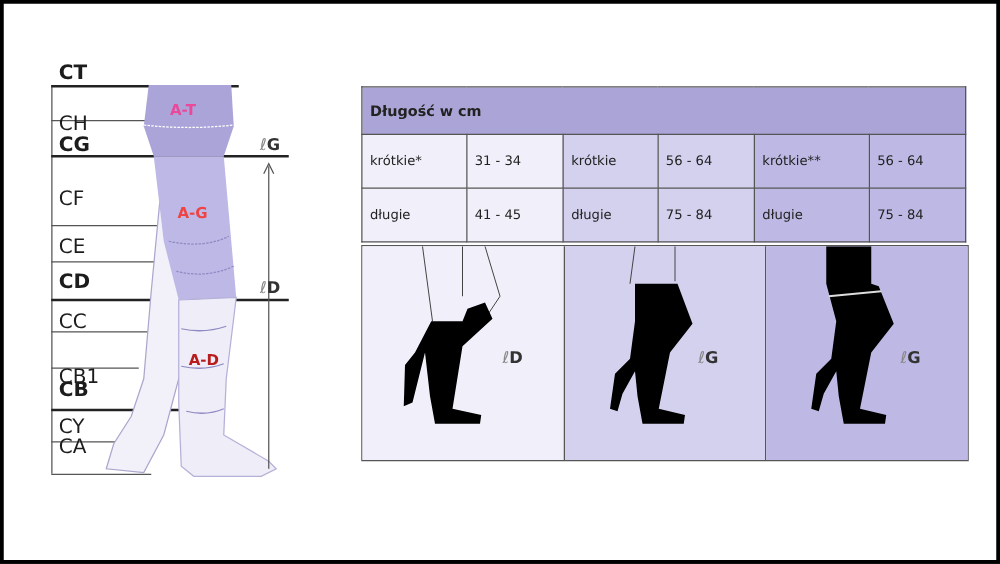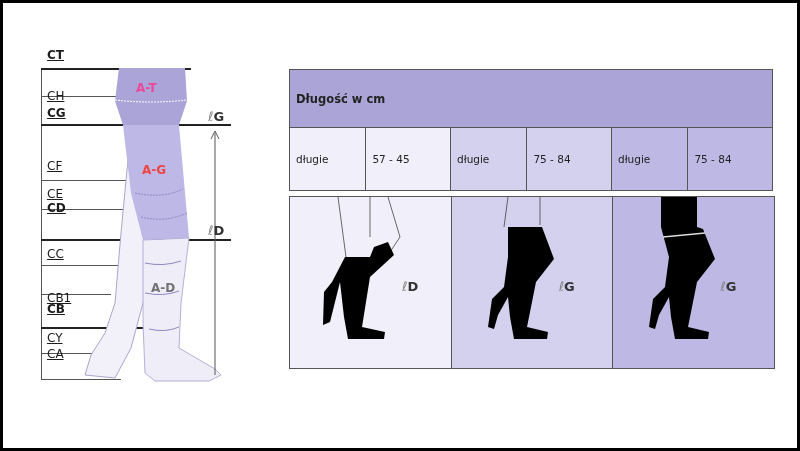--- a/index.html
+++ b/index.html
@@ -1,24 +1,24 @@
 <!DOCTYPE html>
 <html><head>
 <meta charset="utf-8">
 <style>
   html,body{margin:0;padding:0;background:#000;}
   body{width:800px;height:451px;overflow:hidden;font-family:"DejaVu Sans","Liberation Sans",sans-serif;}
   .frame{position:absolute;left:3px;top:3px;width:794px;height:445px;background:#fff;}
-  .lbl{position:absolute;left:44px;font-size:12px;color:#1c1c1c;text-decoration:underline;}
+  .lbl{position:absolute;left:44px;font-size:16px;color:#1c1c1c;}
   .lbl.b{font-weight:bold;}
   .hl{position:absolute;left:38px;height:1px;background:#555;}
   .hl.thick{height:2px;background:#222;}
   .vline{position:absolute;left:38px;top:65px;width:1px;height:311px;background:#555;}
   .tbl{position:absolute;left:286px;top:66px;width:484px;border:1px solid #555;border-collapse:collapse;font-size:10.5px;color:#222;}
-  .tbl td{border:1px solid #555;height:30px;padding:16px 6px;}
+  .tbl td{border:1px solid #555;height:30px;padding:6px 6px;}
   .tbl .hdr td{background:#aaa5d6;height:25px;font-weight:bold;font-size:11.5px;}
   .c1{background:#f1f0fa;}
   .c2{background:#d3d1ee;}
   .c3{background:#bdb9e4;}
   .panels{position:absolute;left:286px;top:193px;width:484px;height:171px;border:1px solid #555;display:flex;}
   .panel{flex:1;position:relative;border-right:1px solid #555;}
   .panel:last-child{border-right:none;}
   .plabel{position:absolute;top:82px;font-size:13px;color:#333;}
   .plabel i{color:#888;font-style:italic;}
   .meas{position:absolute;font-size:13px;color:#333;}
@@ -60,46 +60,54 @@
       <path d="M142,260 Q160,264 178,258" fill="none" stroke="#8e89c2"></path>
       <path d="M142,290 Q160,294 176,288" fill="none" stroke="#8e89c2"></path>
       <path d="M146,326 Q162,330 176,324" fill="none" stroke="#8e89c2"></path>
 
       <line x1="212" y1="130" x2="212" y2="372" stroke="#555" stroke-width="1"></line>
       <path d="M208,136 L212,128 L216,136" fill="none" stroke="#555" stroke-width="1"></path>
     </svg>
 
     <span class="zone" style="left:133px;top:78px;color:#ec4899">A-T</span>
     <span class="zone" style="left:139px;top:160px;color:#ef4444">A-G</span>
-    <span class="zone" style="left:148px;top:278px;color:#737373">A-D</span>
+    <span class="zone" style="left:148px;top:278px;color:#b91c1c">A-D</span>
 
     <span class="meas" style="left:205px;top:106px"><i>ℓ</i><b>G</b></span>
     <span class="meas" style="left:205px;top:220px"><i>ℓ</i><b>D</b></span>
 
     <span class="lbl b" style="top:45px">CT</span>
     <span class="lbl" style="top:86px">CH</span>
     <span class="lbl b" style="top:103px">CG</span>
-    <span class="lbl" style="top:156px">CF</span>
+    <span class="lbl" style="top:146px">CF</span>
     <span class="lbl" style="top:184px">CE</span>
-    <span class="lbl b" style="top:198px">CD</span>
+    <span class="lbl b" style="top:212px">CD</span>
     <span class="lbl" style="top:244px">CC</span>
     <span class="lbl" style="top:288px">CB1</span>
     <span class="lbl b" style="top:299px">CB</span>
     <span class="lbl" style="top:328px">CY</span>
     <span class="lbl" style="top:344px">CA</span>
   </div>
 
   <table class="tbl">
     <tbody>
         <tr class="hdr">
           <td colspan="6">Długość w cm</td>
         </tr>
     <tr>
+      <td class="c1">krótkie*</td>
+      <td class="c1">31 - 34</td>
+      <td class="c2">krótkie</td>
+      <td class="c2">56 - 64</td>
+      <td class="c3">krótkie**</td>
+      <td class="c3">56 - 64</td>
+    </tr>
+    <tr>
       <td class="c1">długie</td>
-      <td class="c1">57 - 45</td>
+      <td class="c1">41 - 45</td>
       <td class="c2">długie</td>
       <td class="c2">75 - 84</td>
       <td class="c3">długie</td>
       <td class="c3">75 - 84</td>
     </tr>
   </tbody>
     </table>
 
   <div class="panels">
     <div class="panel c1">

